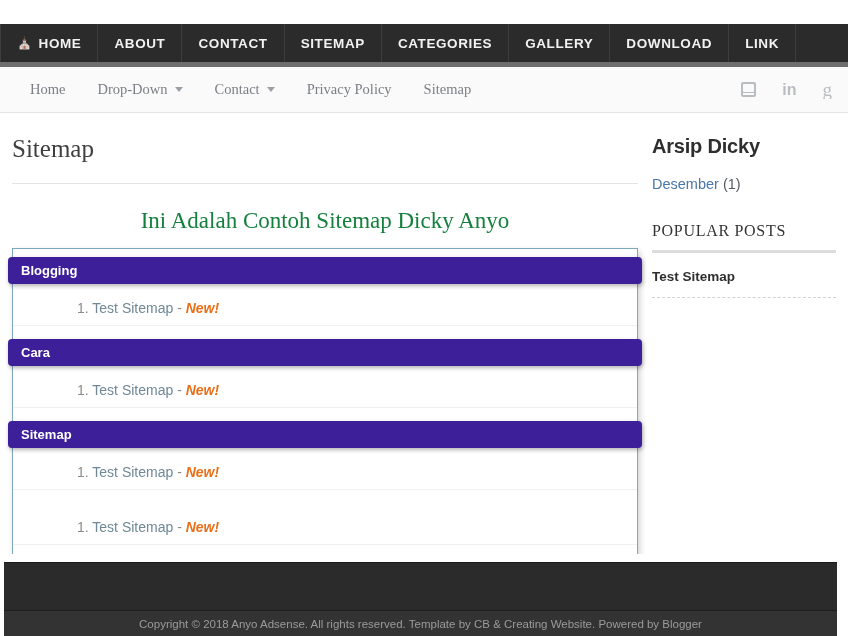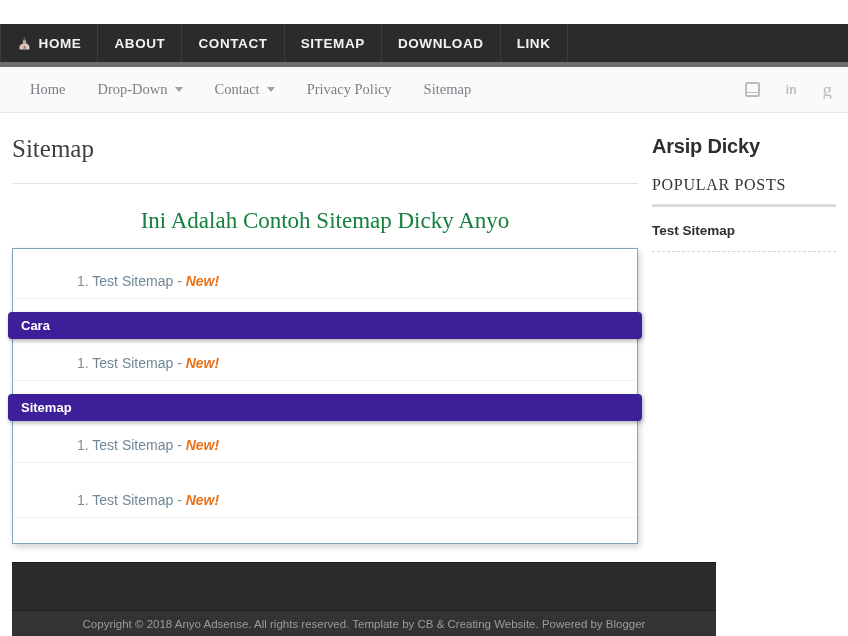--- a/index.html
+++ b/index.html
@@ -112,21 +112,21 @@
   }
   .yt-glyph::after {
     content: "";
     position: absolute;
     left: 2px; bottom: 2px;
     width: 11px; height: 2px;
     background: #fafafa;
   }
   .in-glyph {
     font-weight: bold;
-    font-size: 12px;
+    font-size: 16px;
     color: #b9bdc2;
     font-family: "Liberation Sans", sans-serif;
   }
   .g-glyph {
     font-family: "Liberation Serif", serif;
     font-size: 19px;
     color: #b9bdc2;
   }
 
   
@@ -238,22 +238,22 @@
     font-weight: bold;
     color: #2f2f2f;
     padding-bottom: 13px;
     border-bottom: 1px dashed #d2d2d2;
     cursor: pointer;
   }
 
   
   .footer-wrap {
     position: absolute;
-    left: 12px; right: 0; bottom: 0;
-    width: 704px;
+    left: 4px; right: 0; bottom: 0;
+    width: 833px;
   }
   .footer-main {
     background: #2b2b2b;
     height: 48px;
     border-top: 1px solid #1a1a1a;
   }
   .footer-bottom {
     background: #333333;
     height: 26px;
     border-top: 1px solid #1e1e1e;
@@ -280,20 +280,26 @@
     <span>HOME</span>
   </div>
   <div class="mainnav-item">
     <span>ABOUT</span>
   </div>
   <div class="mainnav-item">
     <span>CONTACT</span>
   </div>
   <div class="mainnav-item">
     <span>SITEMAP</span>
+  </div>
+  <div class="mainnav-item">
+    <span>CATEGORIES</span>
+  </div>
+  <div class="mainnav-item">
+    <span>GALLERY</span>
   </div>
   <div class="mainnav-item">
     <span>DOWNLOAD</span>
   </div>
   <div class="mainnav-item">
     <span>LINK</span>
   </div>
   <div class="mainnav-item mainnav-filler"></div>
 </nav>
 <div class="mainnav-shadow"></div>
@@ -330,20 +336,21 @@
 <div class="page">
 
   <div class="content-col">
     <h1 class="page-title">Sitemap</h1>
     <div class="title-rule"></div>
 
     <h2 class="sitemap-heading">Ini Adalah Contoh Sitemap Dicky Anyo</h2>
 
     <div class="sitemap-box">
 
+      <div class="cat-bar">Blogging</div>
       <ul class="cat-list">
         <li class="cat-entry">
           <span class="num">1.</span>
           <span class="entry-link">Test Sitemap</span>
           <span class="entry-sep">-</span>
           <span class="entry-new">New!</span>
         </li>
       </ul>
 
       <div class="cat-bar">Cara</div>
@@ -373,20 +380,24 @@
           <span class="entry-sep">-</span>
           <span class="entry-new">New!</span>
         </li>
       </ul>
 
     </div>
   </div>
 
   <div class="side-col">
     <div class="side-title">Arsip Dicky</div>
+    <div class="archive-link">
+      <span>Desember</span>
+      <span class="archive-count">(1)</span>
+    </div>
     <div class="popular-title">POPULAR POSTS</div>
     <div class="popular-rule"></div>
     <div class="popular-item">Test Sitemap</div>
   </div>
 
 </div>
 
 <div class="footer-wrap">
   <div class="footer-gap"></div>
   <div class="footer-main"></div>

